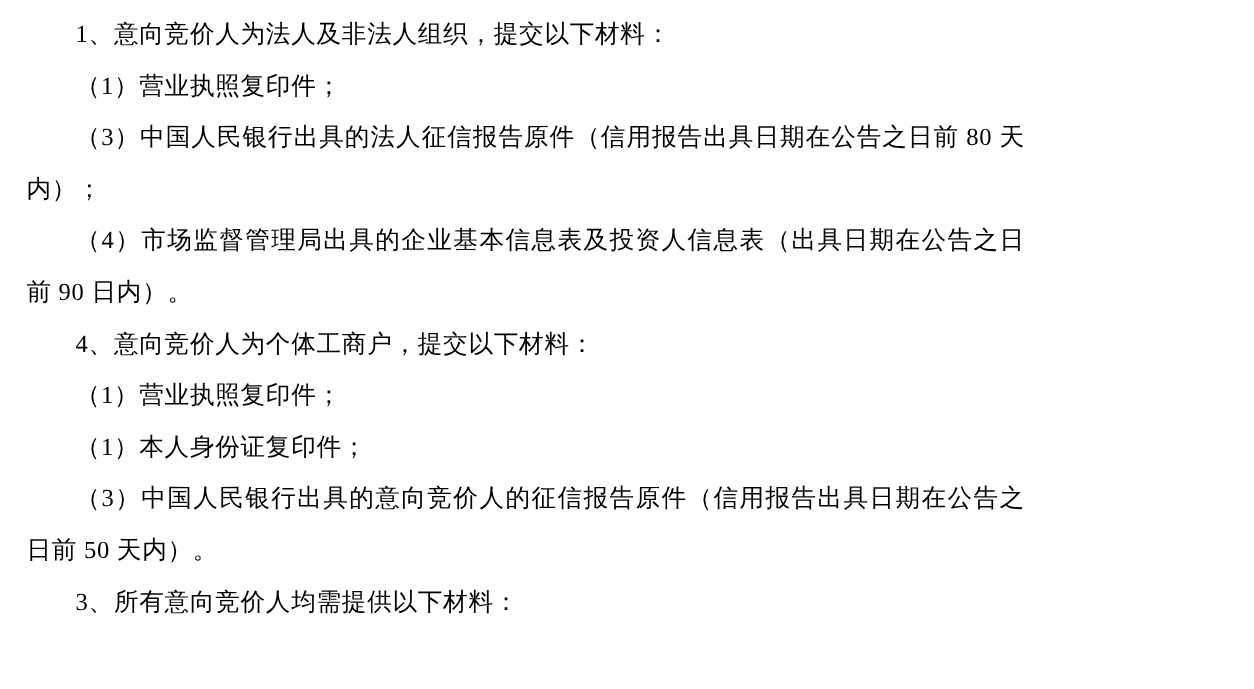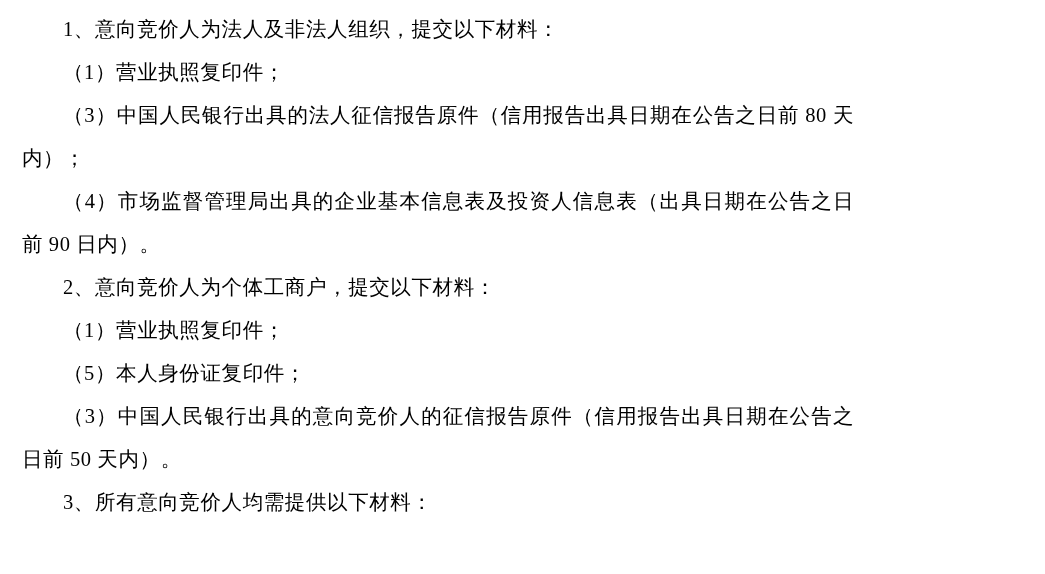--- a/index.html
+++ b/index.html
@@ -37,19 +37,19 @@
 </style>
 </head>
 <body>
 
 <div class="page">
 
   <p class="para indent">1、意向竞价人为法人及非法人组织，提交以下材料：</p>
   <p class="para indent">（1）营业执照复印件；</p>
   <p class="para indent">（3）中国人民银行出具的法人征信报告原件（信用报告出具日期在公告之日前 80 天内）；</p>
   <p class="para indent">（4）市场监督管理局出具的企业基本信息表及投资人信息表（出具日期在公告之日前 90 日内）。</p>
-  <p class="para indent">2、意向竞价人为个体工商户，提交以下材料：</p>
+  <p class="para indent">4、意向竞价人为个体工商户，提交以下材料：</p>
   <p class="para indent">（1）营业执照复印件；</p>
-  <p class="para indent">（5）本人身份证复印件；</p>
+  <p class="para indent">（1）本人身份证复印件；</p>
   <p class="para indent">（3）中国人民银行出具的意向竞价人的征信报告原件（信用报告出具日期在公告之日前 50 天内）。</p>
   <p class="para indent">3、所有意向竞价人均需提供以下材料：</p>
 
 </div>
 
 </body></html>

